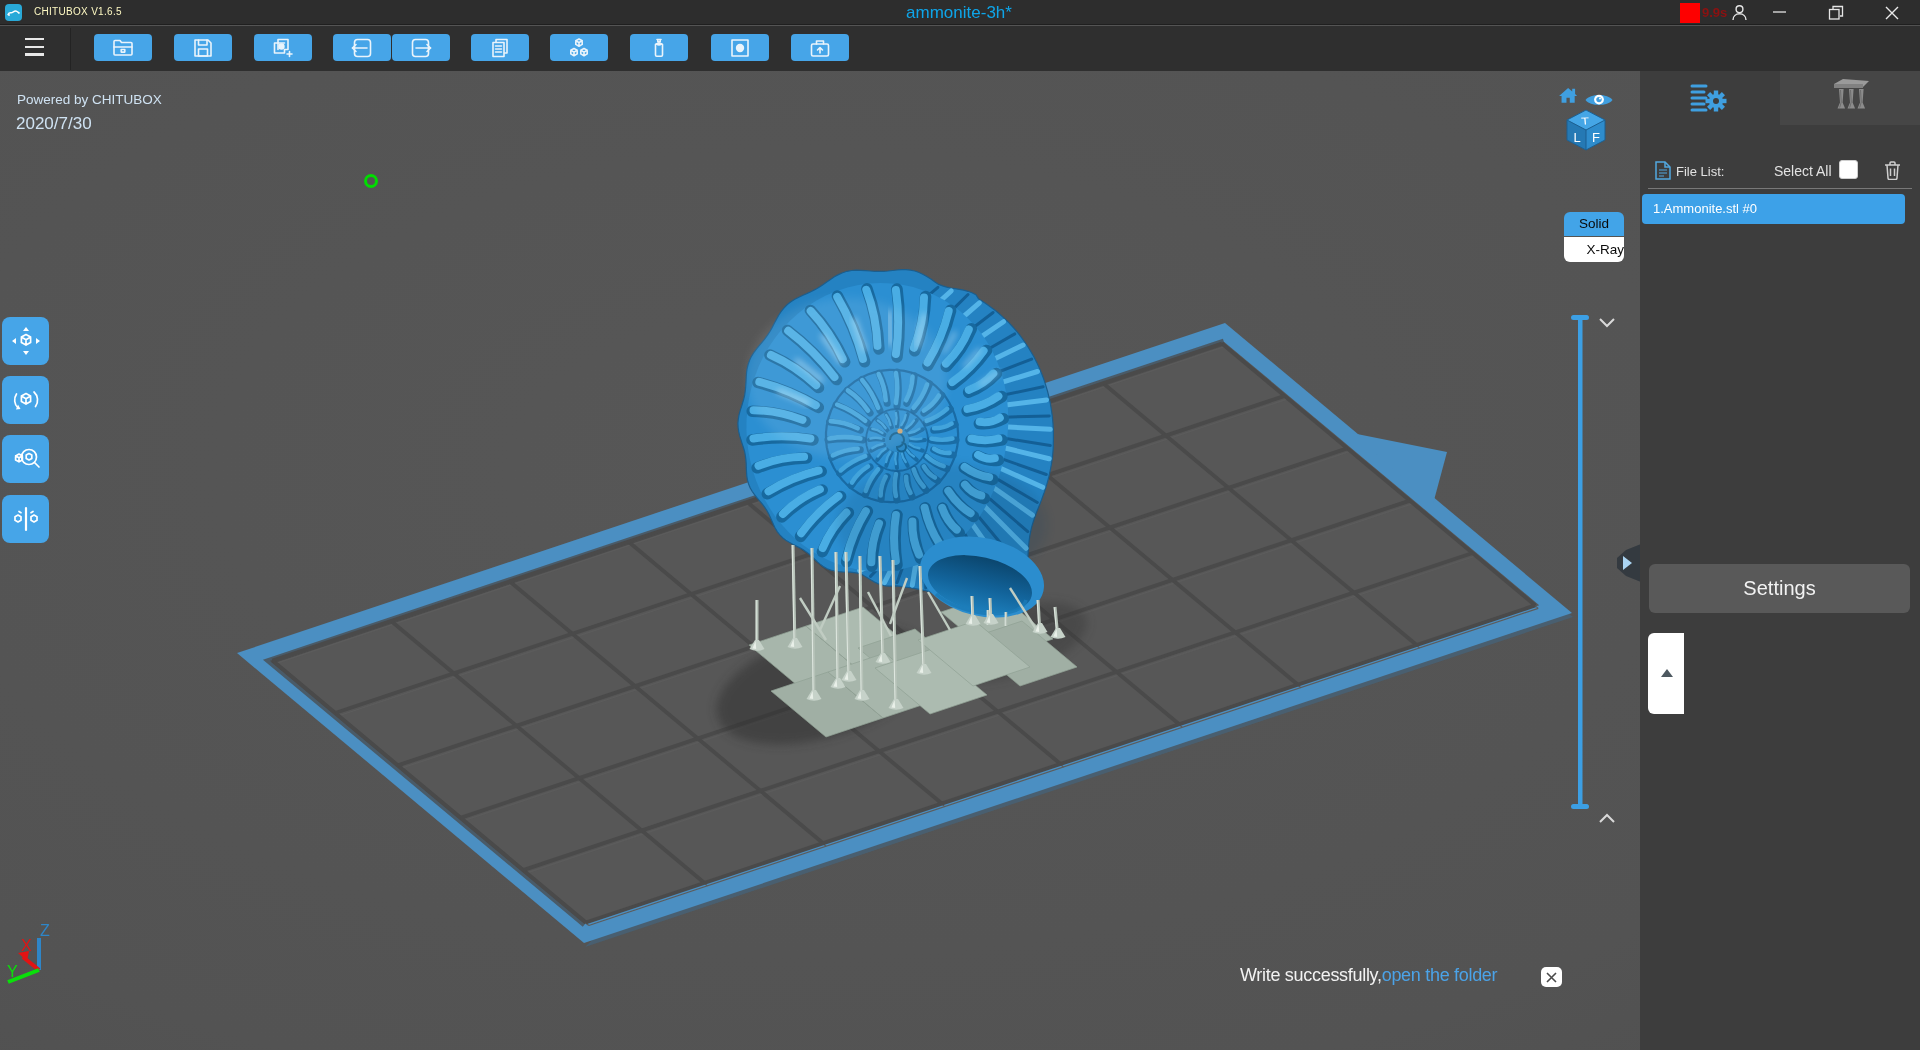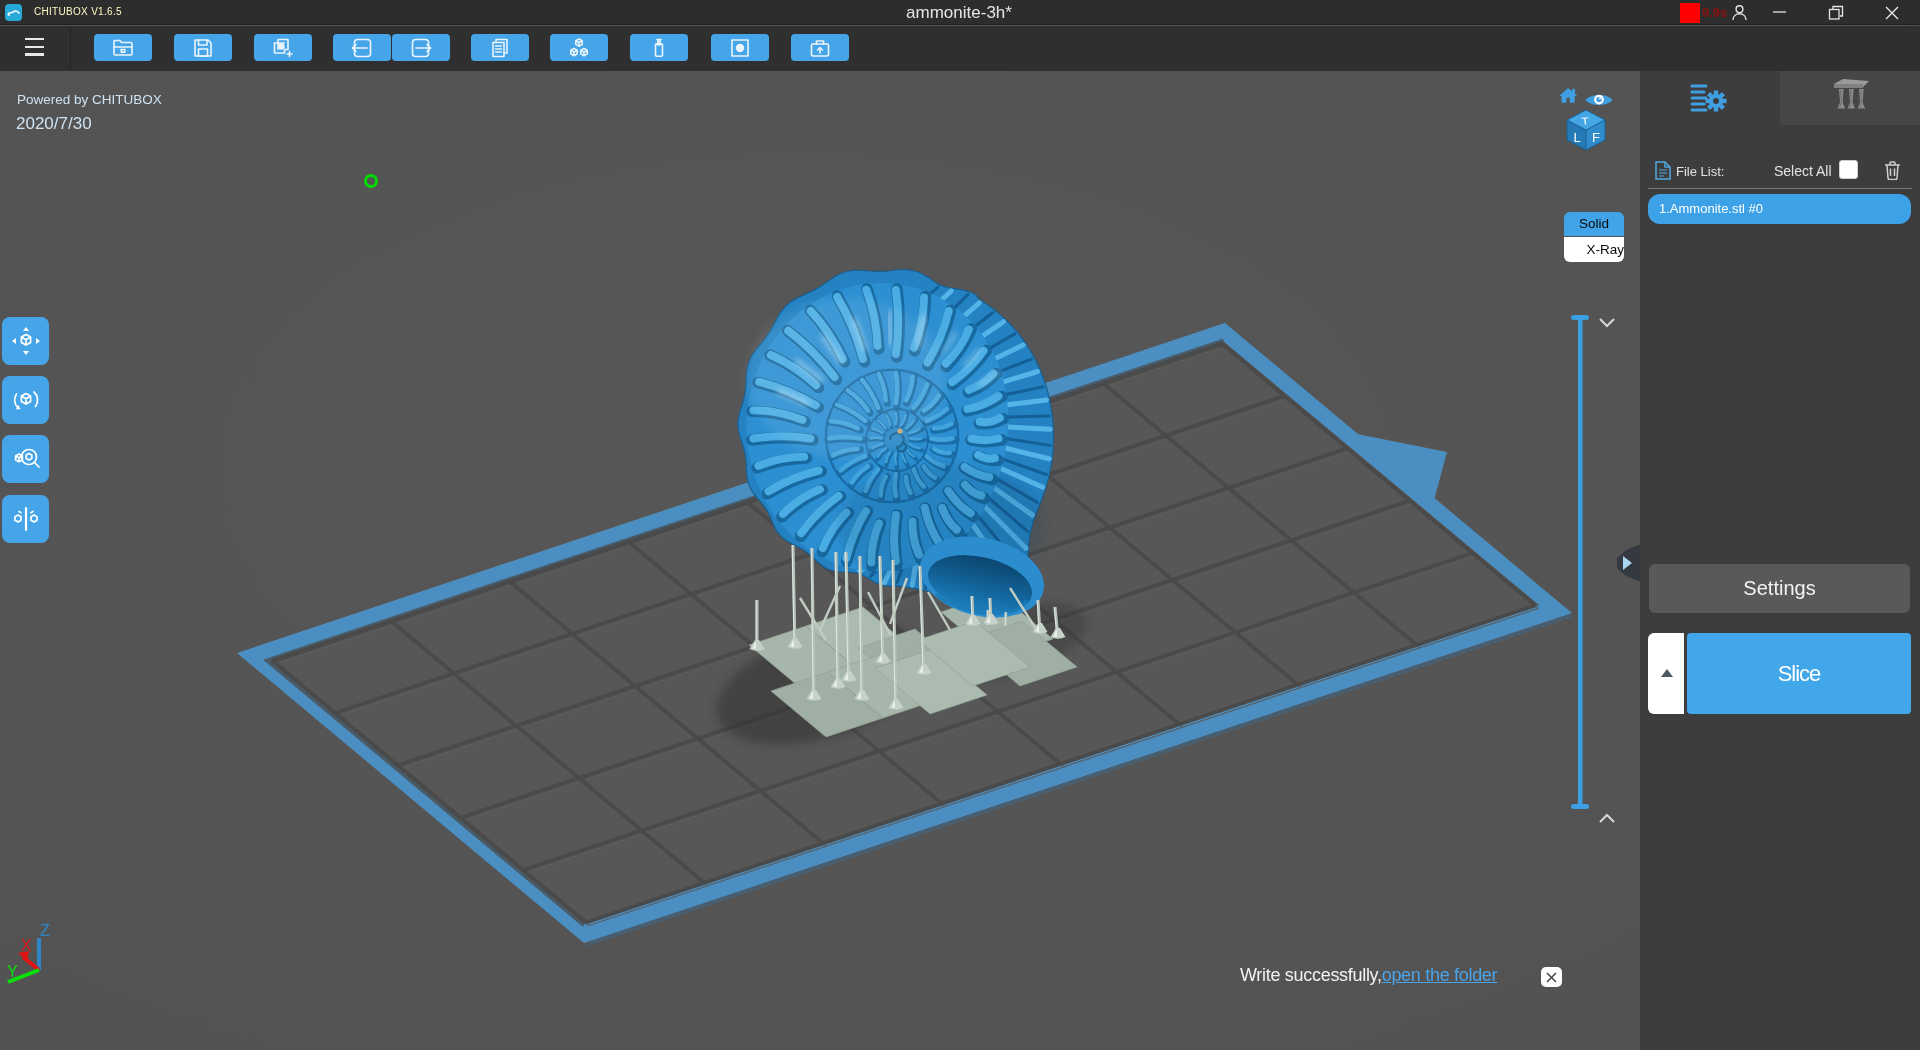--- a/index.html
+++ b/index.html
@@ -1,21 +1,21 @@
 <!DOCTYPE html>
 <html><head><meta charset="utf-8"><style>
 * { margin:0; padding:0; box-sizing:border-box; }
 html,body { width:1920px; height:1050px; overflow:hidden; background:#2b2b2b;
   font-family:"Liberation Sans",sans-serif; }
 #scene { position:absolute; left:0; top:0; }
 #titlebar { position:absolute; left:0; top:0; width:1920px; height:25px; background:#2d2d2d;
   border-bottom:1px solid #1f1f1f; }
 #appico { position:absolute; left:5px; top:4px; }
 #apptitle { position:absolute; left:34px; top:6px; font-size:10px; color:#fef9c3; letter-spacing:0.3px;text-align:right; }
-#doctitle { position:absolute; left:959px; top:3px; transform:translateX(-50%); font-size:17px; color:#e5e5e5; }
+#doctitle { position:absolute; left:959px; top:3px; transform:translateX(-50%); font-size:17px; color:#0ea5e9; }
 #rec { position:absolute; left:1680px; top:3px; width:20px; height:20px; background:#fe0000; }
 #rectime { position:absolute; left:1702px; top:5px; font-size:13px; color:#8b1111; font-weight:bold; }
 #person { position:absolute; left:1731px; top:4px; }
 #winmin { position:absolute; left:1772px; top:4px; }
 #winmax { position:absolute; left:1828px; top:5px; }
 #winclose { position:absolute; left:1884px; top:5px; }
 #toolbar { position:absolute; left:0; top:26px; width:1920px; height:45px; background:#2f2f2f; }
 #hamb { position:absolute; left:25px; top:12px; width:19px; height:18px; }
 #hamb div { height:2.2px; background:#e8e8e8; margin-bottom:5.5px; }
 #tbsep { position:absolute; left:70px; top:2px; width:1px; height:42px; background:#232323; }
@@ -35,32 +35,32 @@
   display:flex; align-items:center; justify-content:center; }
 #tabset { position:absolute; left:0px; top:45px; width:140px; height:54px;
   display:flex; align-items:center; justify-content:center; }
 #flico { position:absolute; left:15px; top:135px; }
 #fltext { position:absolute; left:36px; top:138px; font-size:13px; color:#e2e2e2; }
 #selall { position:absolute; left:134px; top:137px; font-size:14px; color:#e2e2e2;text-align:center; }
 #selbox { position:absolute; left:199px; top:134px; width:19px; height:19px; background:#ffffff;
   border:1.2px solid #cfcfcf; border-radius:3px; }
 #trico { position:absolute; left:244px; top:135px; }
 #flsep { position:absolute; left:8px; top:162px; width:264px; height:1px; background:#787878; }
-#flitem { position:absolute; left:8px; top:168px; width:263px; height:30px; background:#3da1e8;
-  border-radius:12px; color:#ffffff; font-size:13px; line-height:30px; padding-left:11px; }
+#flitem { position:absolute; left:2px; top:168px; width:263px; height:30px; background:#3da1e8;
+  border-radius:4px; color:#ffffff; font-size:13px; line-height:30px; padding-left:11px; }
 #setbtn { position:absolute; left:9px; top:538px; width:261px; height:49px; background:#595959;
   border-radius:6px; color:#f2f2f2; font-size:20px; text-align:center; line-height:49px; }
 #sliceleft { position:absolute; left:8px; top:607px; width:36px; height:81px; background:#ffffff;
   border-radius:6px 0 0 6px; }
 #slicearrow { position:absolute; left:13px; top:36px; width:0; height:0;
   border-left:6px solid transparent; border-right:6px solid transparent; border-bottom:8px solid #4d5860; }
 #slicebtn { position:absolute; left:47px; top:607px; width:224px; height:81px; background:#42a7ea;
   border-radius:4px; color:#ffffff; font-size:22px; letter-spacing:-1px; text-align:center; line-height:81px; }
 #notif { position:absolute; left:1240px; top:965px; font-size:18px; letter-spacing:-0.3px; color:#f2f2f2; }
-#notif a { color:#4ba3e8; text-decoration:underline; }
+#notif a { color:#4ba3e8; }
 #notifx { position:absolute; left:1541px; top:967px; width:21px; height:20px; background:#ffffff;
   border-radius:5px; display:flex; align-items:center; justify-content:center; }
 </style></head>
 <body>
 <svg id="scene" width="1920" height="1050" viewBox="0 0 1920 1050">
 <defs>
 <radialGradient id="bgg" cx="0.42" cy="0.45" r="0.85">
  <stop offset="0" stop-color="#575757"></stop>
  <stop offset="0.72" stop-color="#535353"></stop>
  <stop offset="1" stop-color="#4f4f4f"></stop>
@@ -484,21 +484,20 @@
         <path d="M6 4 V2 a1 1 0 0 1 1-1 h3 a1 1 0 0 1 1 1 v2"></path>
         <path d="M3 4 l1 13 a1.5 1.5 0 0 0 1.5 1.5 h6 a1.5 1.5 0 0 0 1.5-1.5 l1-13"></path>
         <path d="M6.5 7.5 v7.5 M10.5 7.5 v7.5"></path>
       </svg></div>
   <div id="flsep"></div>
   <div id="flitem">1.Ammonite.stl #0</div>
   <div id="setbtn">Settings</div>
   <div id="sliceleft">
       <div id="slicearrow"></div>
     </div>
-  <div id="slicebtn">Slice</div>
 </div>
 <div id="titlebar">
   <div id="appico"><svg width="17" height="17" viewBox="0 0 17 17">
         <rect x="0" y="0" width="17" height="17" rx="4" fill="#29a9d8"></rect>
         <path d="M3 10.5 C4.5 7.5 6 9.5 7.5 8.5 S10 6 12 7.5 14 9 14 9" stroke="#ffffff" stroke-width="1.4" fill="none" stroke-linecap="round"></path>
         <circle cx="4" cy="11" r="0.9" fill="#fff"></circle>
         <circle cx="13.6" cy="8.6" r="0.9" fill="#fff"></circle>
       </svg></div>
   <div id="apptitle">CHITUBOX V1.6.5</div>
   <div id="doctitle">ammonite-3h*</div>

